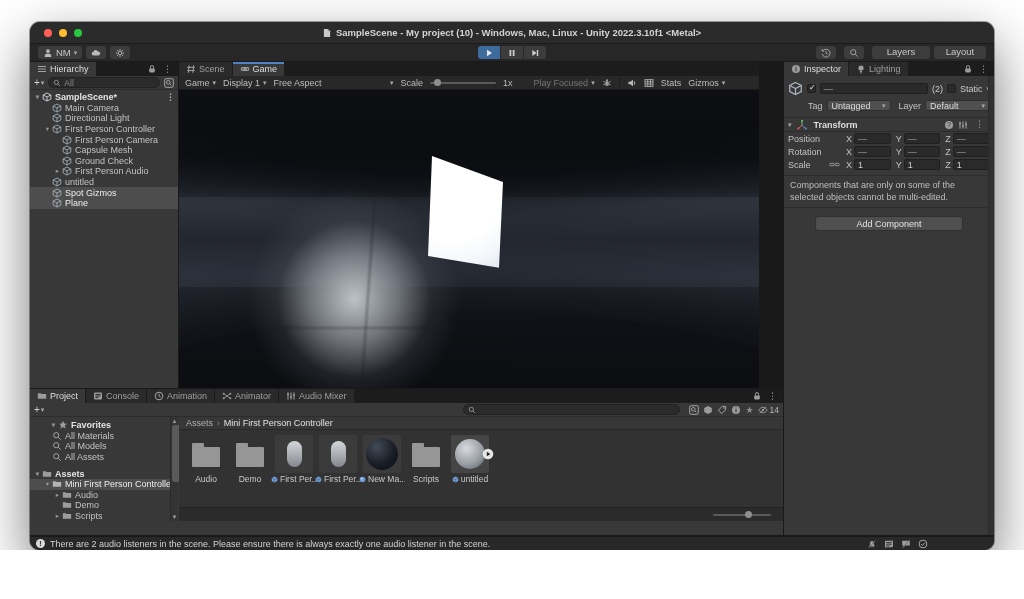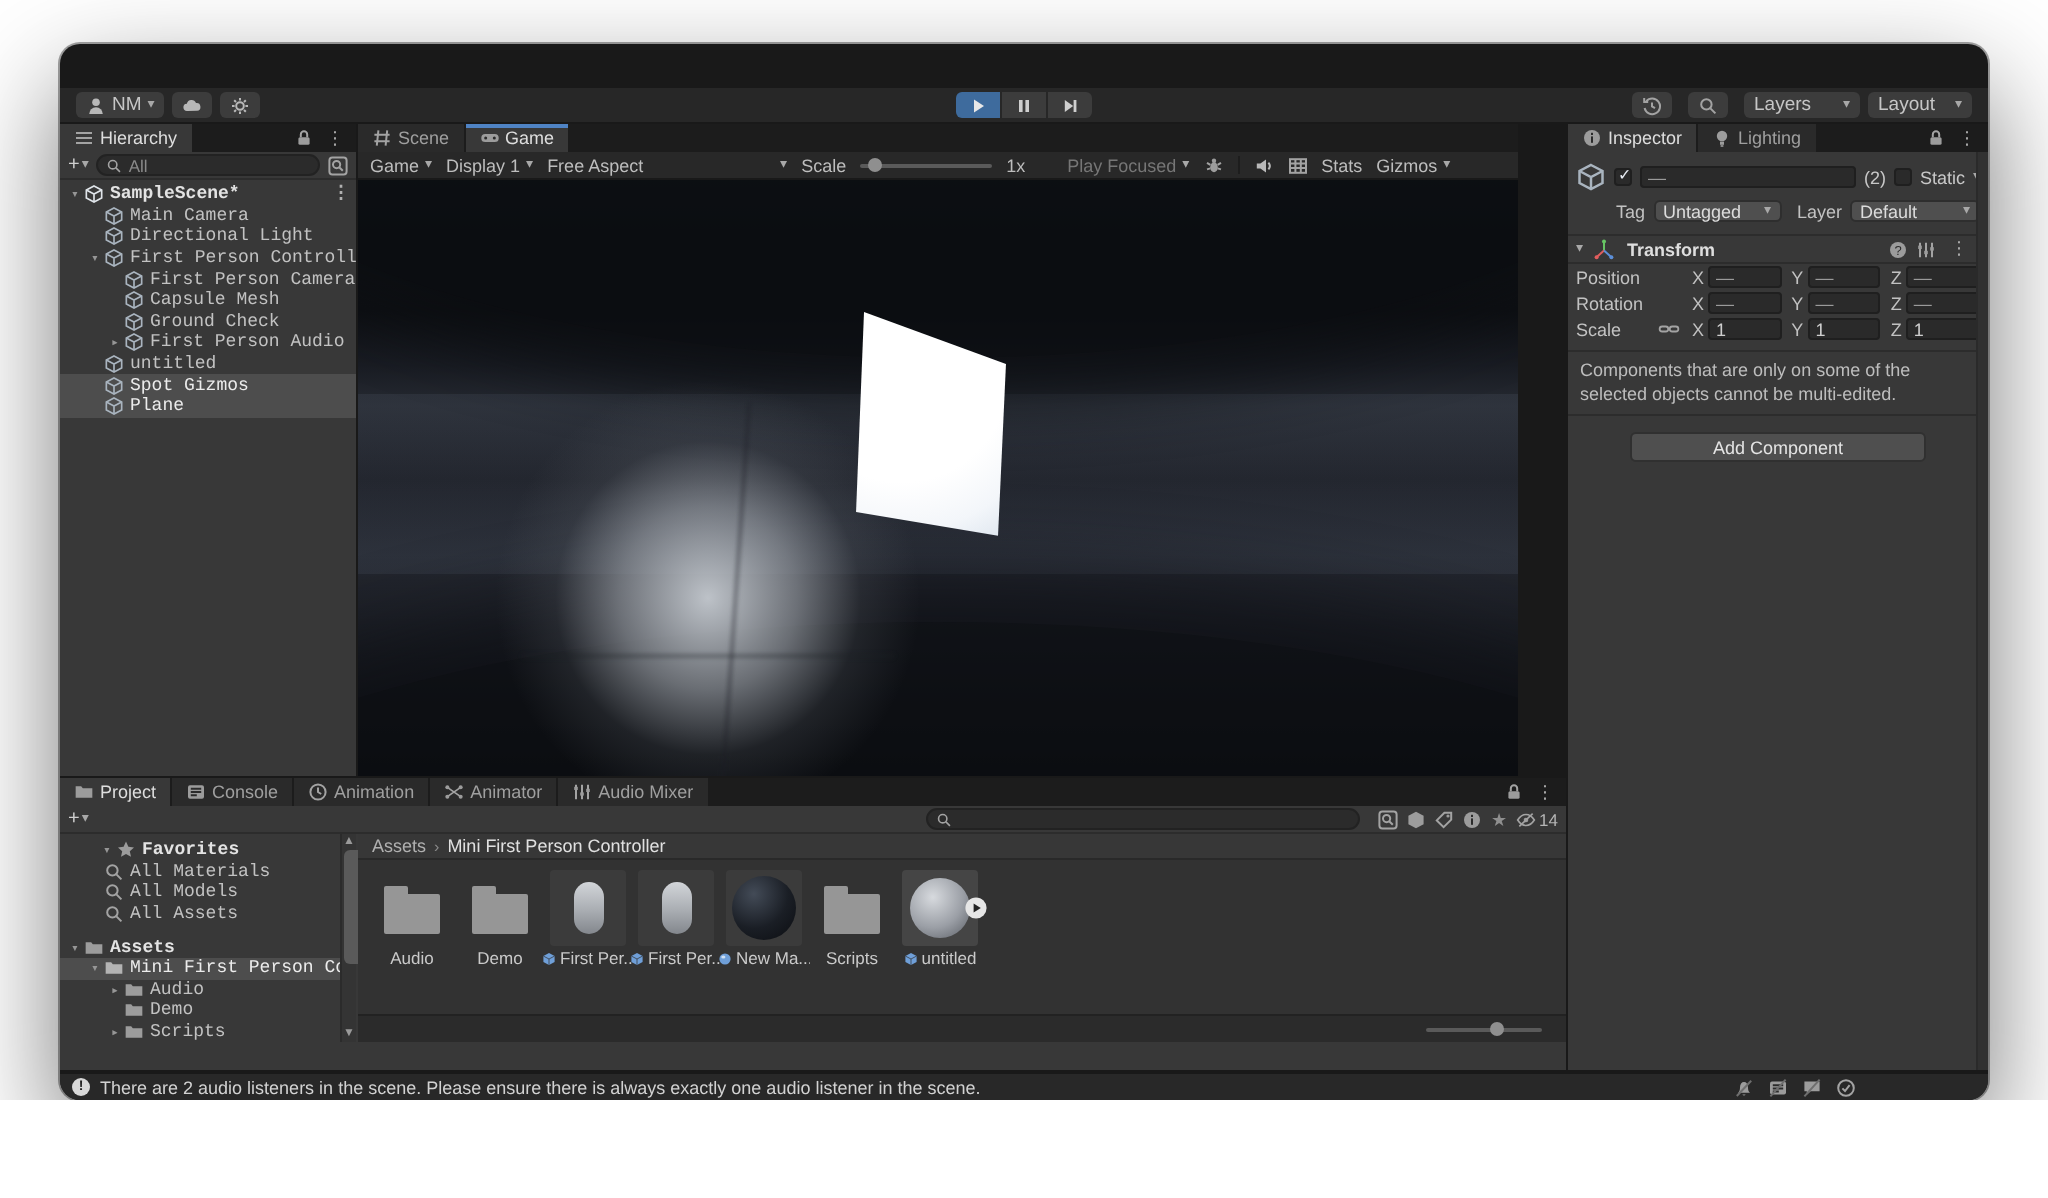--- a/index.html
+++ b/index.html
@@ -22,21 +22,21 @@
 
   
   .main-toolbar{position:absolute;top:22px;left:0;right:0;height:18px;background:#272727;border-bottom:1px solid #191919;
                 display:flex;align-items:center;padding:0 8px;}
   .tbtn{height:13px;background:#3c3c3c;border-radius:3px;display:inline-flex;align-items:center;gap:3px;padding:0 5px;color:#c6c6c6;margin-right:4px;}
   .playgrp{position:absolute;left:50%;transform:translateX(-50%);display:flex;gap:1px;}
   .pbtn{width:22px;height:13px;background:#3c3c3c;display:flex;align-items:center;justify-content:center;}
   .pbtn:first-child{border-radius:3px 0 0 3px}.pbtn:last-child{border-radius:0 3px 3px 0}
   .pbtn.active{background:#3e6b9d;}
   .mt-right{margin-left:auto;display:flex;align-items:center;gap:4px;}
-  .dd{height:13px;background:#3c3c3c;border-radius:3px;display:inline-flex;align-items:center;justify-content:space-between;gap:6px;padding:0 5px;color:#c6c6c6;}
+  .dd{height:13px;background:#3c3c3c;border-radius:3px;display:inline-flex;align-items:center;justify-content:space-between;gap:6px;padding:0 5px;color:#c6c6c6;flex-direction:column;}
 
   
   .panel{position:absolute;background:#383838;}
   #hierarchy{left:0;top:40px;width:148px;height:326px;}
   #center{left:149px;top:40px;width:580px;height:326px;background:#282828;}
   #inspector{left:754px;top:40px;width:210px;height:473px;}
   #projectp{left:0;top:367px;width:753px;height:146px;}
 
   .tabstrip{height:14px;background:#1c1c1c;display:flex;align-items:stretch;position:relative;}
   .tab{display:flex;align-items:center;gap:3px;padding:0 7px;background:#2a2a2a;color:#9f9f9f;font-size:9px;margin-right:1px;}
@@ -44,21 +44,21 @@
   .tab.blue-top{box-shadow:inset 0 2px 0 #4f83c4;}
   .strip-icons{margin-left:auto;display:flex;align-items:center;gap:3px;padding-right:3px;}
 
   .minibar{height:14px;background:#383838;border-bottom:1px solid #2c2c2c;display:flex;align-items:center;gap:4px;padding:0 4px;}
   .plusbtn{display:flex;align-items:center;color:#cfcfcf;font-size:10px;gap:1px;}
   .searchbox{flex:1;height:11px;background:#2b2b2b;border:1px solid #222;border-radius:6px;display:flex;align-items:center;gap:3px;padding:0 4px;min-width:0;}
   .searchbox input{flex:1;min-width:0;background:transparent;border:none;outline:none;color:#bdbdbd;font-size:8.5px;font-family:inherit;padding:0;}
   .searchbox input::placeholder{color:#8a8a8a;}
 
   
-  .tree{overflow:hidden;font-family:Liberation Mono, monospace;}
+  .tree{overflow:hidden;}
   .trow{height:10.6px;display:flex;align-items:center;font-size:9px;color:#c2c2c2;white-space:nowrap;}
   .trow.selected{background:#4d4d4d;color:#ececec;}
   .trow.bold{color:#e3e3e3;font-weight:bold;}
   .trow .arrow{width:9px;flex:none;text-align:center;font-size:6.5px;color:#969696;}
   .trow .ic{margin-right:3px;}
   .trow .kebab{margin-left:auto;}
   .trow.gap{margin-top:6px;}
 
   
   .gametb{height:14px;background:#282828;border-bottom:1px solid #191919;display:flex;align-items:center;gap:7px;padding:0 6px;font-size:9px;color:#bdbdbd;}
@@ -131,20 +131,36 @@
   #statusbar{position:absolute;left:0;top:514px;width:964px;height:14px;background:#282828;border-top:1px solid #191919;
              display:flex;align-items:center;gap:5px;padding:0 6px;font-size:9px;color:#d2d2d2;}
   .infoc{width:9px;height:9px;border-radius:50%;background:#d8d8d8;color:#222;font-size:7px;font-weight:bold;display:flex;align-items:center;justify-content:center;flex:none;}
   .st-icons{margin-left:auto;display:flex;align-items:center;gap:7px;padding-right:60px;}
 </style>
 </head>
 <body>
 
 <div class="window">
 
+  <div class="titlebar">
+    <div class="traffic">
+      <i class="t-red"></i>
+      <i class="t-yellow"></i>
+      <i class="t-green"></i>
+    </div>
+    <div class="title">
+      <span class="ic">
+          <svg viewBox="0 0 9 11">
+            <path d="M1 1h4.5L8 3.5V10H1z" fill="#c9c9c9"></path>
+            <path d="M5.5 1v2.5H8" fill="#8f8f8f"></path>
+          </svg>
+        </span>
+      <span>SampleScene - My project (10) - Windows, Mac, Linux - Unity 2022.3.10f1 &lt;Metal&gt;</span>
+    </div>
+  </div>
 
   <div class="main-toolbar">
     <span class="tbtn">
       <span class="ic">
           <svg viewBox="0 0 10 10">
             <circle cx="5" cy="3.1" r="1.9" fill="#b8b8b8"></circle>
             <path d="M1.6 9a3.4 3.4 0 0 1 6.8 0z" fill="#b8b8b8"></path>
           </svg>
         </span>
       <span>NM</span>

